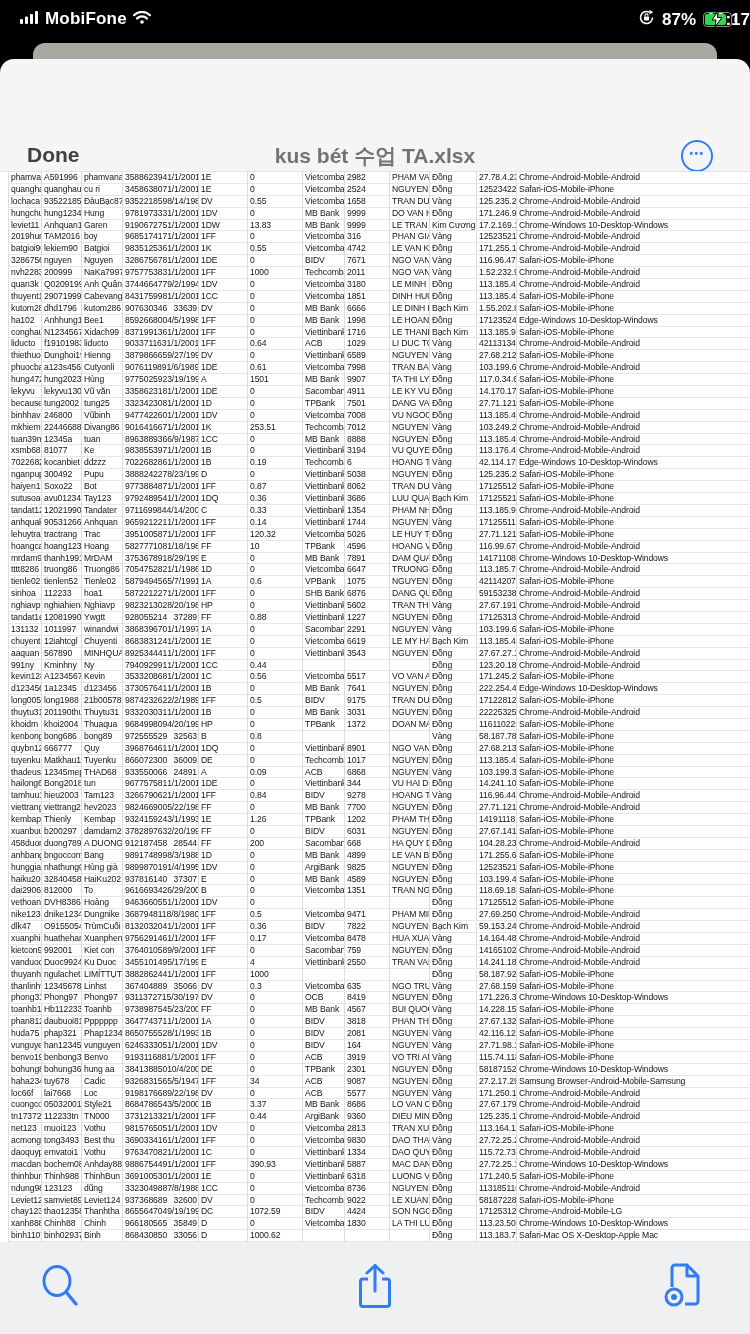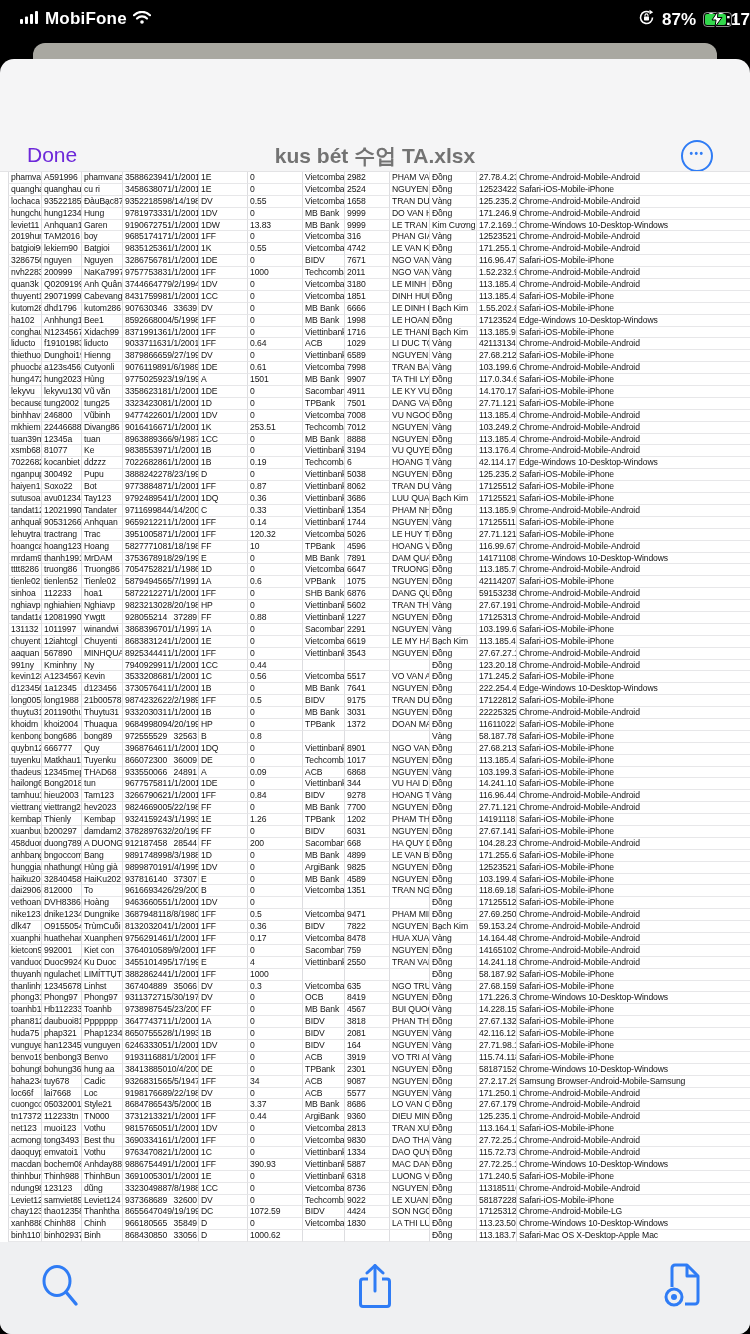--- a/index.html
+++ b/index.html
@@ -1,34 +1,34 @@
 <!DOCTYPE html>
 <html><head>
 <meta charset="utf-8">
 <style>
   html,body{margin:0;padding:0;background:#000;}
   #screen{position:relative;width:750px;height:1334px;overflow:hidden;background:#000;
-          font-family:"Liberation Sans","DejaVu Sans",sans-serif;border-radius:12px;}
+          font-family:"Liberation Sans","DejaVu Sans",sans-serif;}
   
   .statusbar{position:absolute;left:0;top:0;width:750px;height:43px;background:#000;color:#fff;}
   .sb-left{position:absolute;left:20px;top:9px;display:flex;align-items:center;gap:6px;}
   .sb-carrier{font-size:17px;font-weight:600;letter-spacing:.2px;}
   .sb-time{position:absolute;left:0;right:0;top:10px;text-align:right;font-size:17px;font-weight:700;}
   .sb-right{position:absolute;right:18px;top:9px;display:flex;align-items:center;gap:7px;}
   .sb-pct{font-size:17px;font-weight:700;}
   .batt{position:relative;width:27px;height:13px;border:1.5px solid rgba(255,255,255,.55);border-radius:4px;}
   .batt-fill{position:absolute;left:1px;top:1px;bottom:1px;width:21px;background:#32d74b;border-radius:2px;}
   .batt-cap{position:absolute;right:-4.5px;top:3.5px;width:2px;height:5px;background:rgba(255,255,255,.55);border-radius:0 2px 2px 0;}
   .batt svg{position:absolute;left:5px;top:-3px;}
   
   .underlay{position:absolute;left:33px;top:43px;width:684px;height:30px;background:#a9a8a1;border-radius:12px 12px 0 0;}
   
   .card{position:absolute;left:0;top:59px;width:750px;height:1275px;background:#f5f5f6;border-radius:14px 14px 0 0;overflow:hidden;}
   .nav{position:relative;height:112px;}
-  .nav-done{position:absolute;left:27px;top:84px;font-size:21px;font-weight:400;color:#6d28d9;cursor:pointer;}
+  .nav-done{position:absolute;left:27px;top:84px;font-size:21px;font-weight:700;color:#404040;cursor:pointer;}
   .nav-title{position:absolute;left:100px;right:100px;top:83px;text-align:center;font-size:21px;font-weight:700;color:#737373;
              white-space:nowrap;overflow:hidden;}
   .nav-more{position:absolute;right:37px;top:81px;width:32px;height:32px;border:2px solid #2f7cf5;border-radius:50%;
             box-sizing:border-box;display:flex;align-items:center;justify-content:center;cursor:pointer;}
   .nav-more span{color:#2f7cf5;font-size:10px;letter-spacing:1.5px;line-height:1;padding-bottom:4px;font-weight:700;}
   
   .sheet{position:absolute;left:0;top:112px;width:750px;height:1071px;background:#fff;overflow:hidden;
          border-top:1px solid #e3e3e5;}
   .srow{display:grid;grid-template-columns:34px 40px 41px 76px 49px 55px 42px 45px 40px 47px 40px 233px;
         height:11.9px;box-sizing:border-box;margin-left:8px;}

